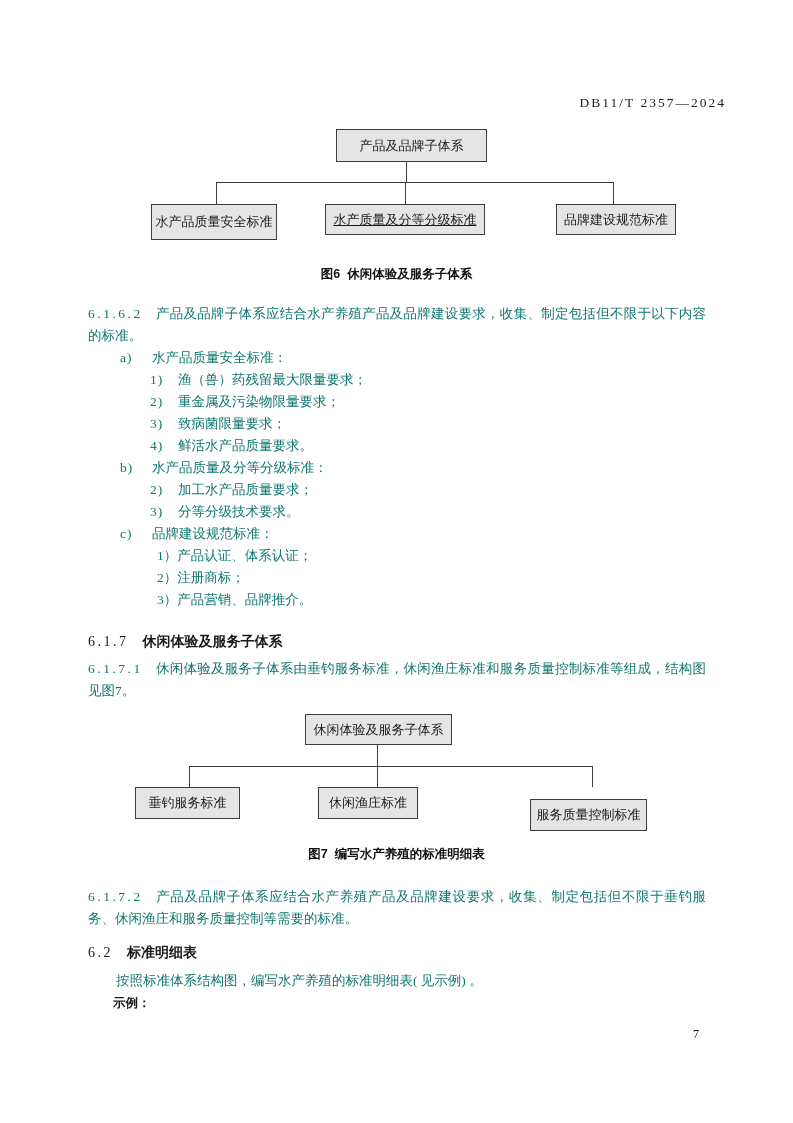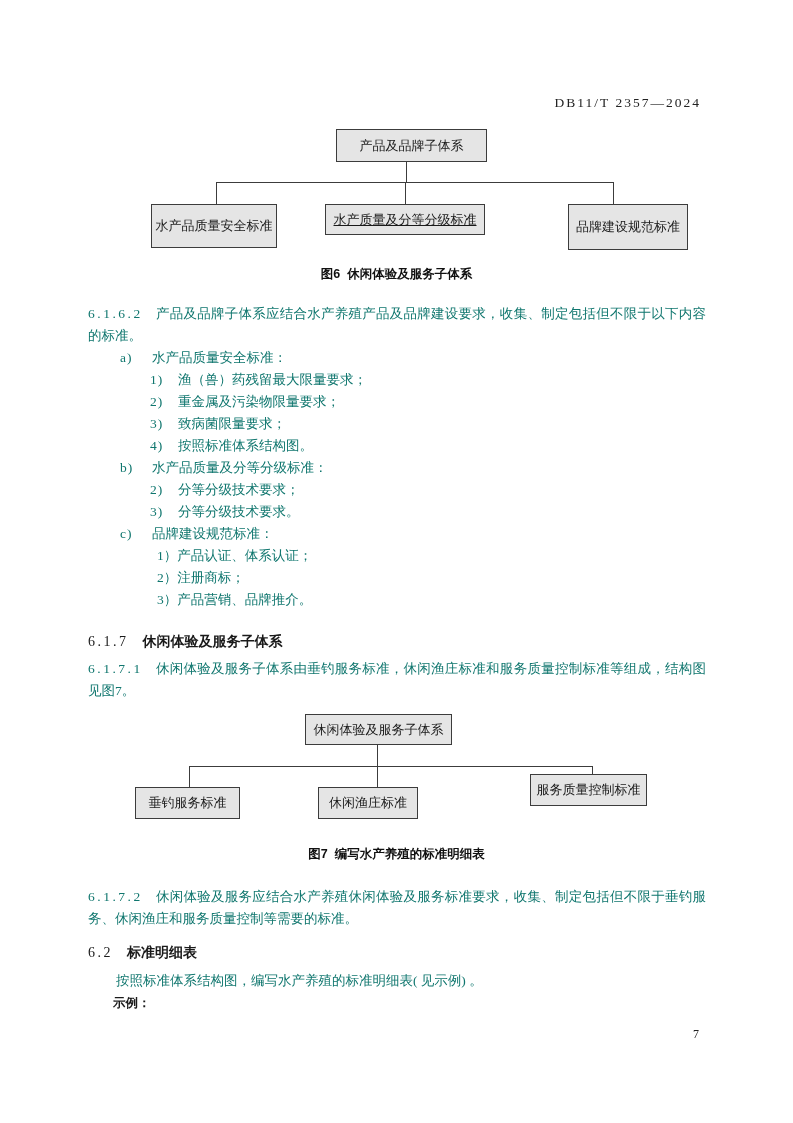--- a/index.html
+++ b/index.html
@@ -8,21 +8,21 @@
     position:relative;
     width:793px; height:1123px;
     margin:0 auto;
     background:#ffffff;
     color:#1a1a1a;
     font-family:"Liberation Serif","DejaVu Serif",serif;
     font-size:13.5px;
     overflow:hidden;
   }
   .doc-number {
-    position:absolute; top:95px; right:92px;
+    position:absolute; top:95px; right:67px;
     font-size:13.5px; letter-spacing:2px;
     color:#222;
     font-family:"Liberation Serif","DejaVu Serif",serif;
   }
   
   .fig { position:absolute; left:0; width:793px; }
   .fig6 { top:129px; height:107px; }
   .fig7 { top:714px; height:106px; }
   .node {
     position:absolute;
@@ -33,33 +33,33 @@
     white-space:nowrap;
   }
   .line { position:absolute; background:#3c3c3c; }
   
   .f6-root { left:336px; top:0;    width:151px; height:33px; }
   .f6-stem { left:406px; top:33px; width:1px;  height:20px; }
   .f6-hbar { left:216px; top:53px; width:398px; height:1px; }
   .f6-d1   { left:216px; top:53px; width:1px;  height:22px; }
   .f6-d2   { left:405px; top:53px; width:1px;  height:22px; }
   .f6-d3   { left:613px; top:53px; width:1px;  height:22px; }
-  .f6-c1   { left:151px; top:75px; width:126px; height:44px; }
+  .f6-c1   { left:151px; top:75px; width:126px; height:36px; }
   .f6-c2   { left:325px; top:75px; width:160px; height:31px;text-decoration:underline; }
-  .f6-c3   { left:568px; top:75px; width:120px; height:46px;font-family:Liberation Mono, monospace; }
+  .f6-c3   { left:556px; top:75px; width:120px; height:31px;font-family:Liberation Mono, monospace; }
   
   .f7-root { left:305px; top:0;    width:147px; height:31px; }
   .f7-stem { left:377px; top:31px; width:1px;  height:21px; }
   .f7-hbar { left:189px; top:52px; width:404px; height:1px; }
   .f7-d1   { left:189px; top:52px; width:1px;  height:21px; }
   .f7-d2   { left:377px; top:52px; width:1px;  height:21px; }
   .f7-d3   { left:592px; top:52px; width:1px;  height:21px; }
   .f7-c1   { left:135px; top:73px; width:105px; height:32px; }
   .f7-c2   { left:318px; top:73px; width:100px; height:32px; }
-  .f7-c3   { left:530px; top:60px; width:117px; height:32px; }
+  .f7-c3   { left:530px; top:85px; width:117px; height:32px; }
   
   .caption {
     position:absolute; left:0; width:793px;
     text-align:center; font-weight:bold; font-size:12.5px;
     font-family:"Liberation Sans","DejaVu Sans",sans-serif;
     white-space:pre;
     color:#111;
   }
   .cap6 { top:266px; }
   .cap7 { top:846px; }
@@ -123,23 +123,23 @@
     <div class="node f6-c3">品牌建设规范标准</div>
   </div>
   <div class="caption cap6">图6  休闲体验及服务子体系</div>
 
   <div class="textblock tb1">
     <p><span class="clause-num">6.1.6.2</span><span>产品及品牌子体系应结合水产养殖产品及品牌建设要求，收集、制定包括但不限于以下内容的标准。</span></p>
     <div class="row-abc"><span class="mk">a)</span><span>水产品质量安全标准：</span></div>
     <div class="row-num"><span class="mk">1)</span><span>渔（兽）药残留最大限量要求；</span></div>
     <div class="row-num"><span class="mk">2)</span><span>重金属及污染物限量要求；</span></div>
     <div class="row-num"><span class="mk">3)</span><span>致病菌限量要求；</span></div>
-    <div class="row-num"><span class="mk">4)</span><span>按照标准体系结构图。</span></div>
+    <div class="row-num"><span class="mk">4)</span><span>鲜活水产品质量要求。</span></div>
     <div class="row-abc"><span class="mk">b)</span><span>水产品质量及分等分级标准：</span></div>
-    <div class="row-num"><span class="mk">2)</span><span>分等分级技术要求；</span></div>
+    <div class="row-num"><span class="mk">2)</span><span>加工水产品质量要求；</span></div>
     <div class="row-num"><span class="mk">3)</span><span>分等分级技术要求。</span></div>
     <div class="row-abc"><span class="mk">c)</span><span>品牌建设规范标准：</span></div>
     <div class="row-csub"><span>1）产品认证、体系认证；</span></div>
     <div class="row-csub"><span>2）注册商标；</span></div>
     <div class="row-csub"><span>3）产品营销、品牌推介。</span></div>
   </div>
 
   <div class="heading h617"><span class="h-num">6.1.7</span><span class="h-title">休闲体验及服务子体系</span></div>
 
   <div class="textblock tb-6171">
@@ -153,21 +153,21 @@
     <div class="line f7-d1"></div>
     <div class="line f7-d2"></div>
     <div class="line f7-d3"></div>
     <div class="node f7-c1">垂钓服务标准</div>
     <div class="node f7-c2">休闲渔庄标准</div>
     <div class="node f7-c3">服务质量控制标准</div>
   </div>
   <div class="caption cap7">图7  编写水产养殖的标准明细表</div>
 
   <div class="textblock tb-6172">
-    <p><span class="clause-num">6.1.7.2</span><span>休闲体验及服务应结合水产养殖休闲体验及服务标准要求，收集、制定包括但不限于垂钓服务、休闲渔庄和服务质量控制等需要的标准。</span></p>
+    <p><span class="clause-num">6.1.7.2</span><span>产品及品牌子体系应结合水产养殖产品及品牌建设要求，收集、制定包括但不限于垂钓服务、休闲渔庄和服务质量控制等需要的标准。</span></p>
   </div>
 
   <div class="heading h62"><span class="h-num">6.2</span><span class="h-title">标准明细表</span></div>
 
   <div class="textblock tb-62p">按照标准体系结构图，编写水产养殖的标准明细表( 见示例) 。</div>
 
   <div class="example-label">示例：</div>
 
   <div class="page-num">7</div>
 

